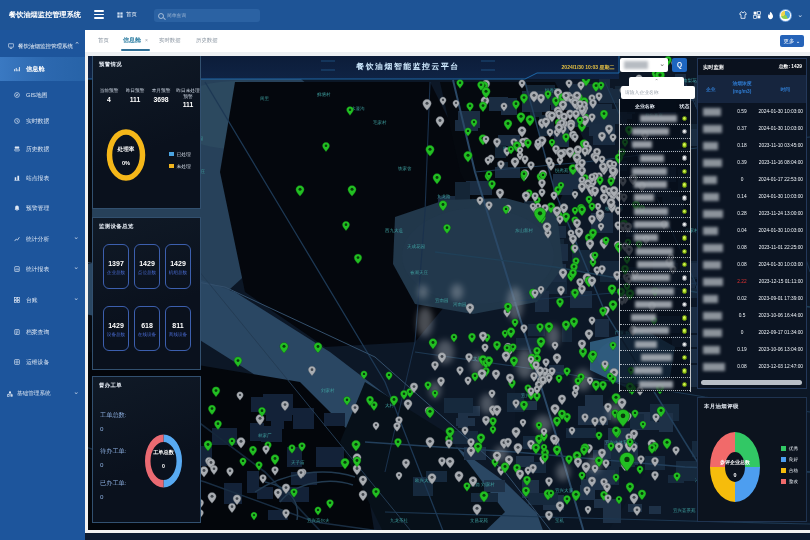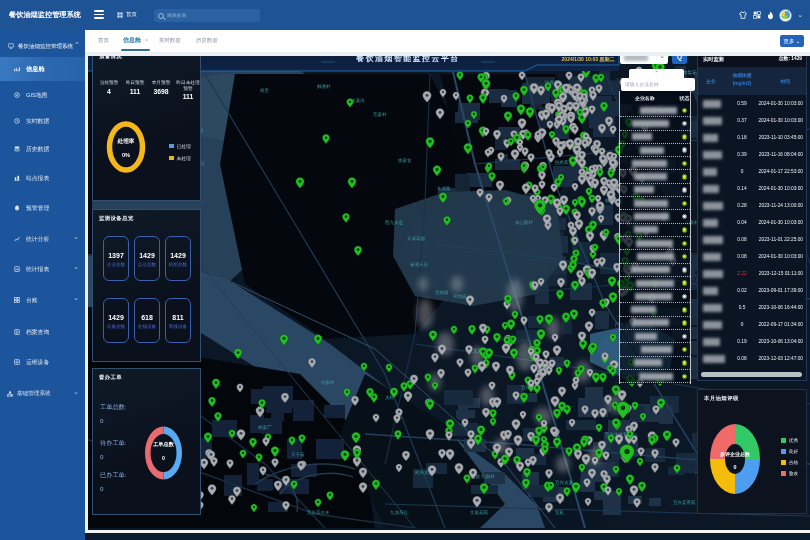--- a/index.html
+++ b/index.html
@@ -31,21 +31,21 @@
 #tabbar{position:absolute;left:85px;top:30px;width:725px;height:26px;background:#fff;z-index:20;border-bottom:1px solid #dde2e8}
 .tab{position:absolute;top:0;height:21px;line-height:21px;font-size:5.4px;color:#8a95a1}
 #tab1{left:13px}
 #tab2{left:38px;color:#2f7fa3;font-weight:bold;font-size:6px}
 #tab2u{position:absolute;left:36px;top:19px;width:29px;height:2px;background:#2f6f96;border-radius:1px}
 #tabx{position:absolute;left:60px;top:0;height:21px;line-height:21px;font-size:5px;color:#9aa5b1}
 #tab3{left:74px}
 #tab4{left:111px}
 #morebtn{position:absolute;right:6px;top:5px;width:24px;height:12px;background:#2563b8;border-radius:2px;color:#fff;font-size:5.4px;line-height:12px;text-align:center}
 
-#content{position:absolute;left:85px;top:44px;width:725px;height:484px;background:#000;z-index:5}
+#content{position:absolute;left:85px;top:52px;width:725px;height:484px;background:#000;z-index:5}
 #cframe-l{position:absolute;left:85px;top:56px;width:3px;height:477px;background:#f2f2f2;z-index:22}
 #cframe-b{position:absolute;left:85px;top:530px;width:725px;height:3px;background:#f2f2f2;z-index:22}
 #cframe-bb{position:absolute;left:85px;top:533px;width:725px;height:7px;background:#0c1a30;z-index:22}
 
 .panel{position:absolute;background:linear-gradient(160deg,#101a27,#0a111d 60%);border:1px solid #32506f;z-index:12}
 .ptitle{position:absolute;left:6px;top:5px;color:#e8eef6;font-size:5.4px;font-weight:bold;letter-spacing:.4px}
 
 #p1{left:7px;top:3px;width:109px;height:154px}
 .stat{position:absolute;top:32px;width:26px;text-align:center;color:#cdd6e2;font-size:4.7px;line-height:5.6px}
 .stat b{display:block;color:#fff;font-size:6.8px;margin-top:3px}

